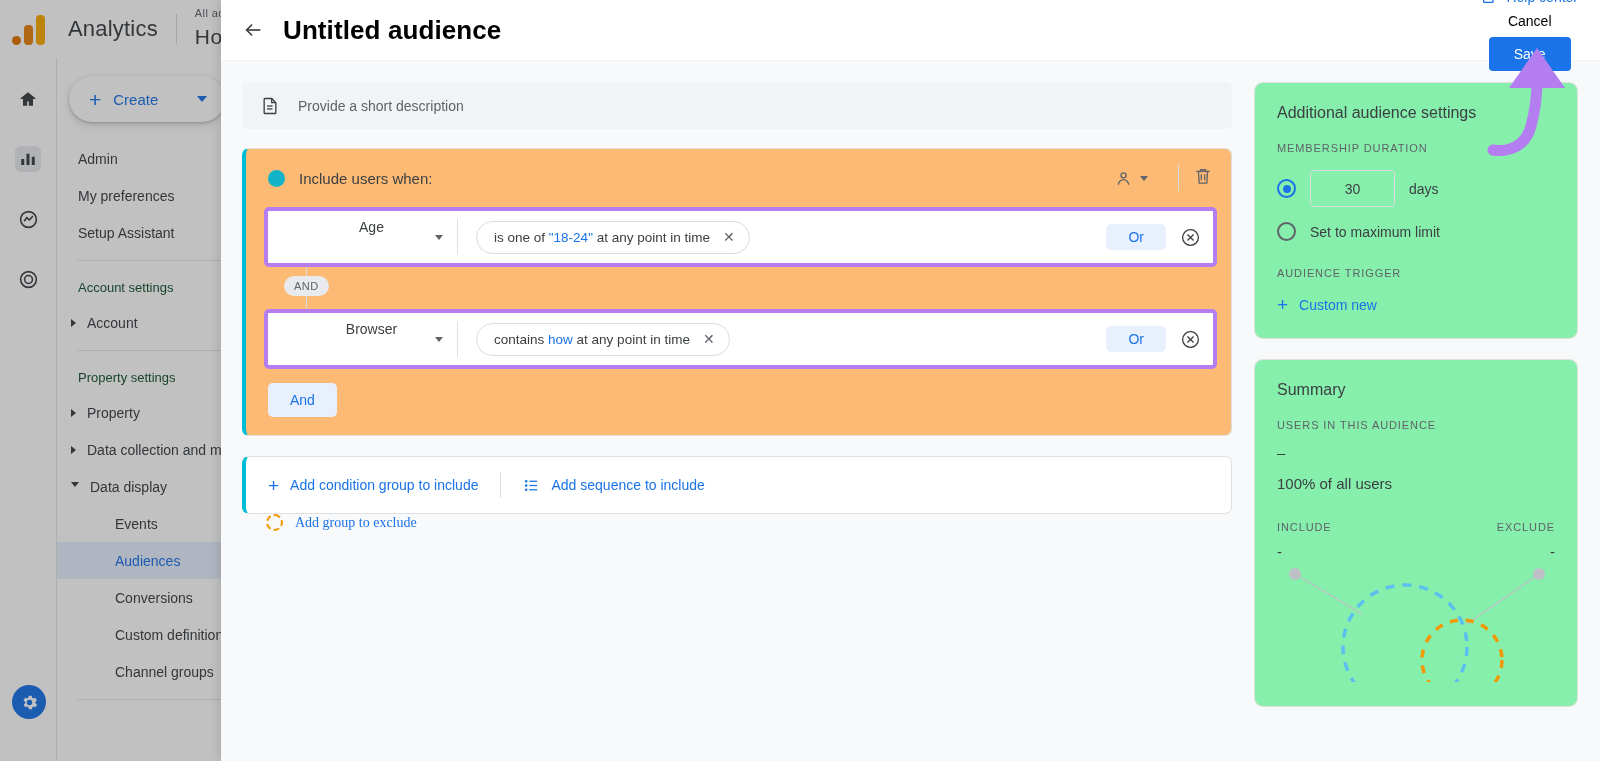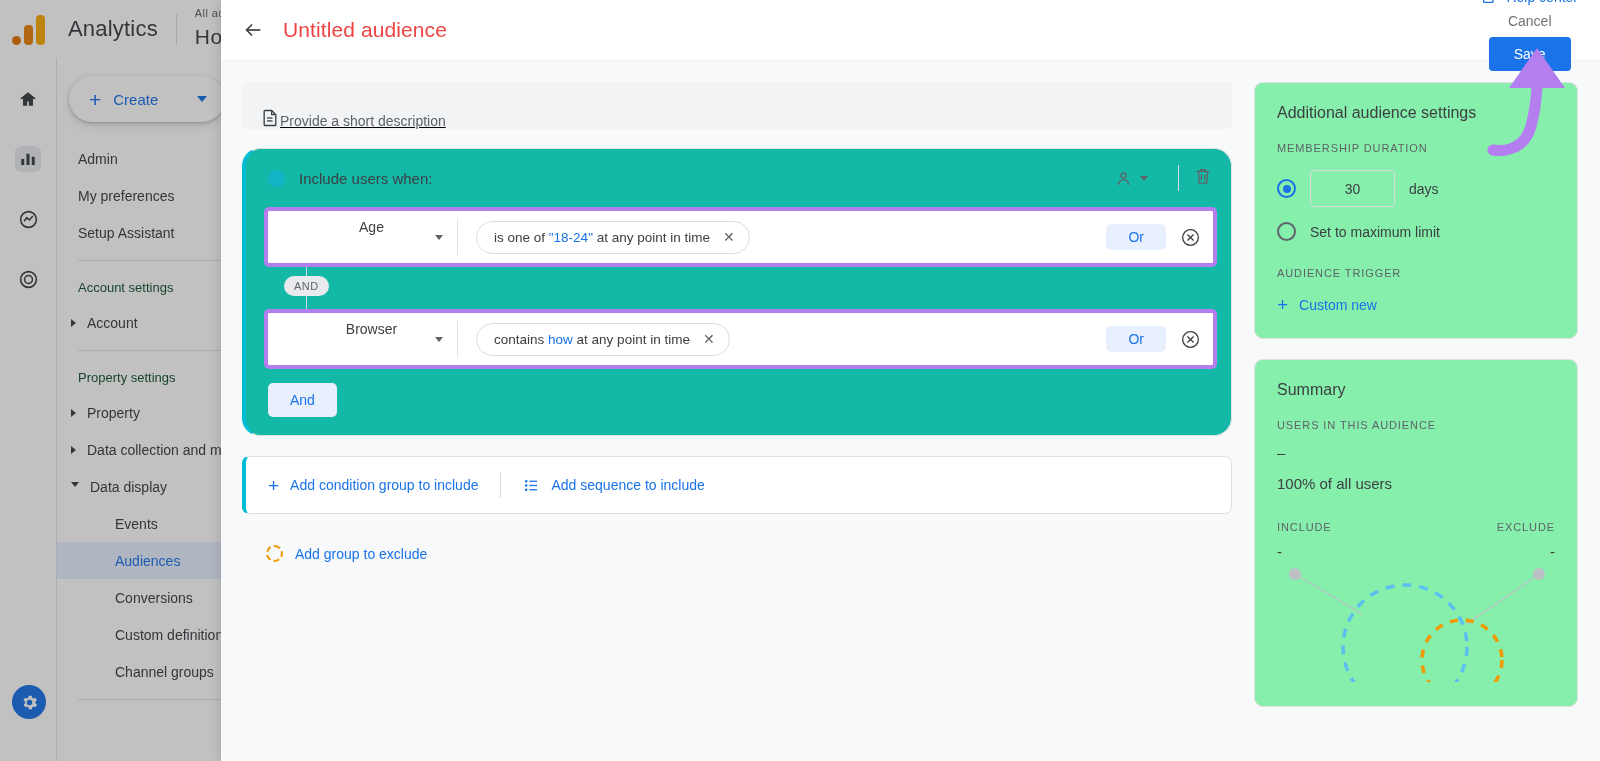--- a/index.html
+++ b/index.html
@@ -65,43 +65,43 @@
   
   .overlay {
     position: absolute; left: 221px; top: 0; width: 1379px; height: 761px;
     background: #f8f9fa; box-shadow: -2px 0 10px rgba(0,0,0,.12);
   }
   .ov-header {
     height: 61px; background: #fff; display: flex; align-items: center; padding: 0 22px 0 20px;
     border-bottom: 1px solid #f1f3f4;
   }
   .back-arrow { width: 24px; height: 24px; color:#3c4043; display:flex;align-items:center;justify-content:center; margin-right: 18px;}
-  .ov-title { font-size: 21px; color: #ef4444; letter-spacing: .1px; }
+  .ov-title { font-size: 26px; color: #000000; letter-spacing: .1px; font-weight: bold; }
   .ov-actions { margin-left: auto; display: flex; align-items: center; gap: 8px; flex-direction: column; }
   .help-link { display:flex; align-items:center; gap:9px; color:#1a73e8; font-size:14px; }
-  .cancel-btn { color:#737373; font-size:14px; }
+  .cancel-btn { color:#000000; font-size:14px; }
   .save-btn {
     background:#1a73e8; color:#fff; font-size:14px; font-weight:500;
     padding: 9px 25px; border-radius:4px;
   }
 
   .ov-body { position:absolute; left:0; top:61px; right:0; bottom:0; display:flex; padding: 21px; gap: 22px; }
   .ov-main { width: 990px; flex: none; }
   .ov-side { width: 324px; flex:none; display:flex; flex-direction:column; gap: 20px; }
 
   .desc-box {
-    height: 47px; background:#f1f3f4; border-radius:5px; display:flex; align-items:flex-end;
-    padding-left: 18px; margin-bottom: 19px; text-decoration: underline;
+    height: 47px; background:#f1f3f4; border-radius:5px; display:flex; align-items:center;
+    padding-left: 18px; gap: 18px; margin-bottom: 19px;
   }
   .desc-ph { color:#5f6368; font-size:14px; }
 
   
   .cond-card {
-    background:#14b8a6; border:1px solid #e0e0e0; border-left: 4px solid #00bcd4;
-    border-radius: 18px; padding: 0 0 0 0; position: relative;
+    background:#fdba74; border:1px solid #e0e0e0; border-left: 4px solid #00bcd4;
+    border-radius: 7px; padding: 0 0 0 0; position: relative;
   }
   .cond-head { height: 58px; display:flex; align-items:center; padding: 0 18px 0 22px; }
   .teal-dot { width:17px;height:17px;border-radius:50%;background:#11b5c7; margin-right:14px;}
   .cond-head-label { font-size:15px; color:#3c4043; }
   .cond-head-tools { margin-left:auto; display:flex; align-items:center; gap: 0; }
   .person-sel { display:flex;align-items:center;gap:7px;color:#5f6368; padding-right:16px;}
   .tool-div { width:1px;height:26px;background:#dadce0; margin: 0 14px; }
   .trash { color:#5f6368; }
 
   .rows-wrap { padding: 0 14px 0 18px; }
@@ -137,21 +137,21 @@
   .and-btn-wrap { padding: 14px 0 18px 22px; }
   .and-btn { display:inline-block; background:#e8f0fe; color:#1a73e8; font-size:14px; border-radius:5px; padding: 9px 22px; }
 
   .add-card {
     margin-top: 20px; background:#fff; border:1px solid #e0e0e0; border-left:4px solid #00bcd4;
     border-radius:7px; height: 58px; display:flex; align-items:center; padding-left: 22px; gap: 0;
   }
   .add-link { display:flex; align-items:center; gap:11px; color:#1a73e8; font-size:14px; }
   .add-div { width:1px; height:26px; background:#dadce0; margin: 0 22px; }
 
-  .excl-row { margin-top: 31px; display:flex; align-items:center; gap:12px; padding-left: 24px; }
+  .excl-row { display:flex; align-items:center; gap:12px; padding-left: 24px; font-family: Liberation Serif, serif; }
   .dash-circle { width:17px;height:17px;border-radius:50%;border:2px dashed #f29900; }
   .excl-label { color:#1a73e8; font-size:14px; }
 
   
   .side-card { background:#86efac; border:1px solid #e0e0e0; border-radius:9px; padding: 21px 22px 24px 22px; }
   .side-h { font-size:16px; color:#3c4043; margin-bottom: 20px; }
   .side-sub { font-size:11px; letter-spacing:.9px; color:#5f6368; margin-bottom: 16px; }
   .radio-row { display:flex; align-items:center; gap: 14px; margin-bottom: 15px; }
   .radio { width:19px;height:19px;border-radius:50%;border:2px solid #5f6368; flex:none; }
   .radio.on { border-color:#1a73e8; position:relative; }

